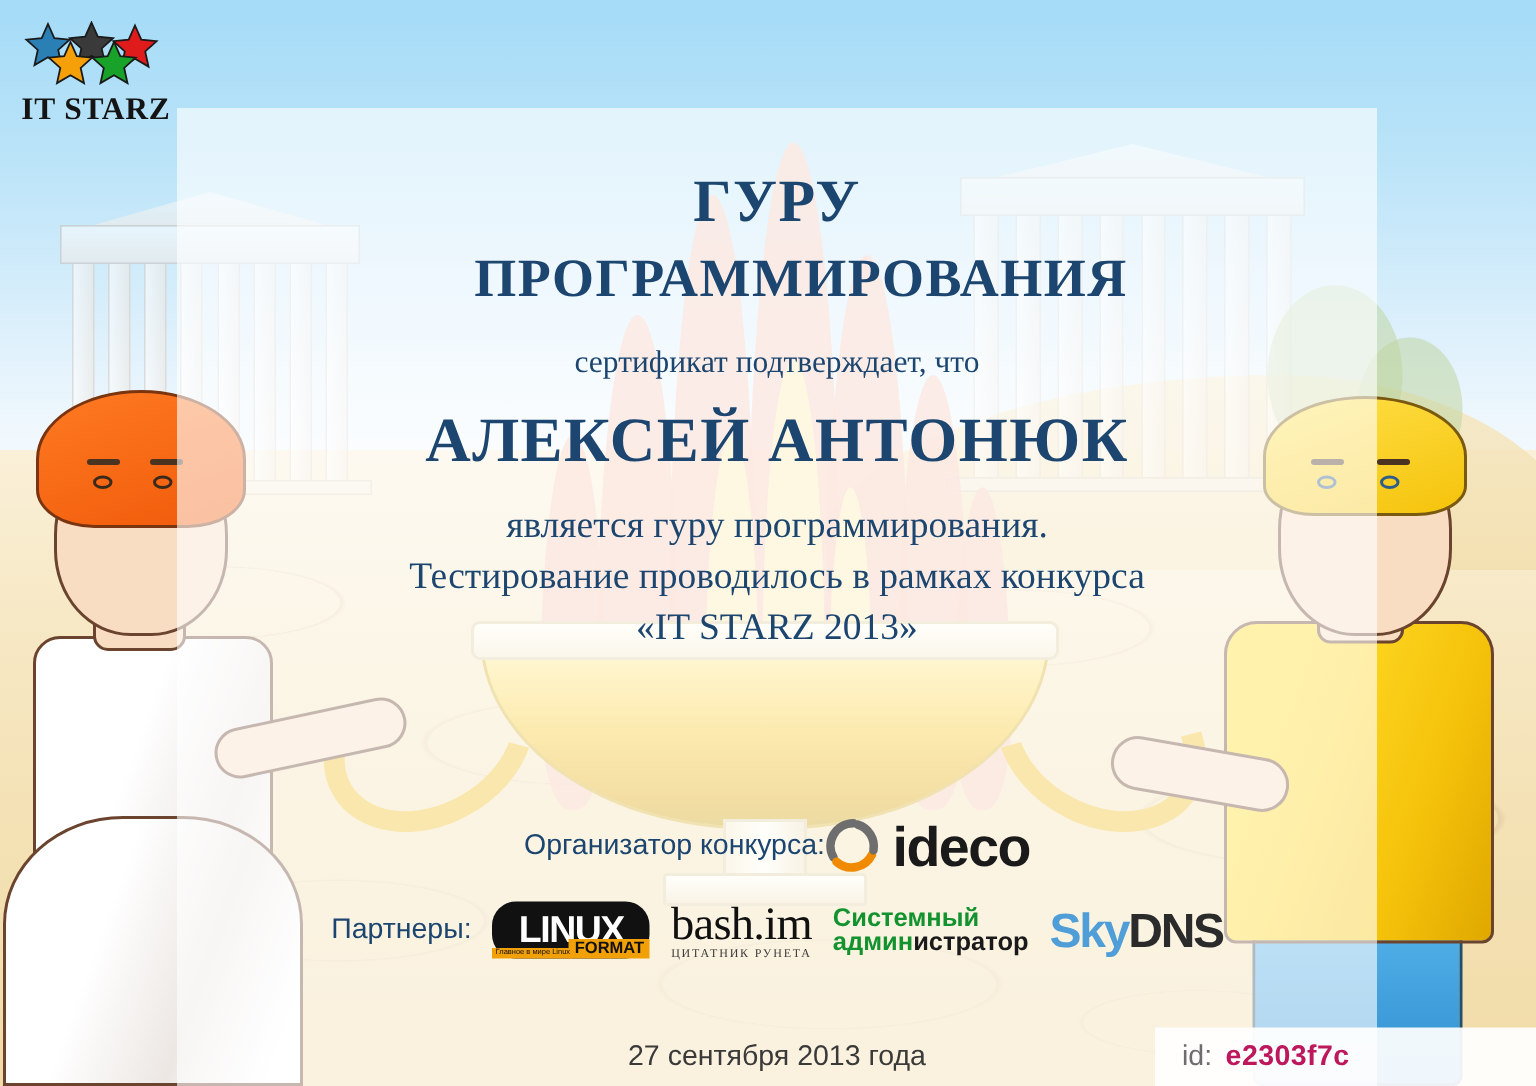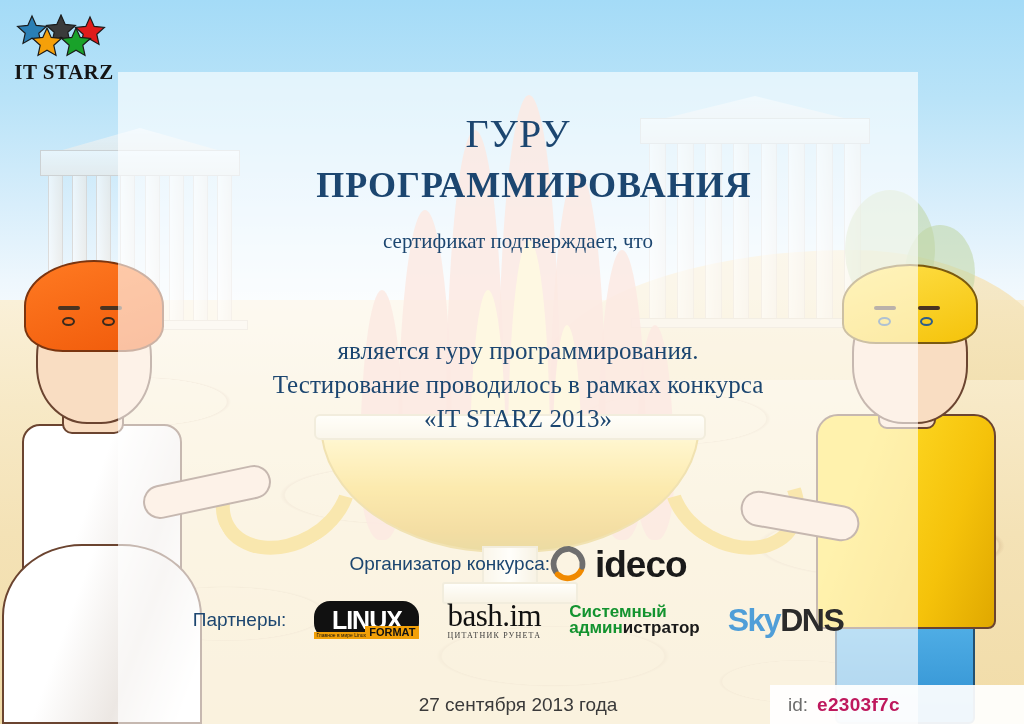--- a/index.html
+++ b/index.html
@@ -68,32 +68,32 @@
   .panel{position:absolute;left:118px;top:72px;width:800px;height:652px;
          background:rgba(255,255,255,.62);
          box-shadow:0 0 0 0 rgba(0,0,0,0);}
   
   .logo{position:absolute;left:14px;top:14px;width:100px;height:78px;z-index:40;}
   .logo-word{position:absolute;left:0;top:46px;width:100px;text-align:center;
      font-family:"Liberation Serif",serif;font-weight:bold;font-size:21px;letter-spacing:.5px;color:#141414;}
   
   .content{position:absolute;left:118px;top:72px;width:800px;height:652px;z-index:30;text-align:center;
            font-family:"Liberation Serif",serif;color:#1c4670;}
-  .title1{position:absolute;left:0;top:42px;width:100%;font-size:40px;font-weight:normal;letter-spacing:1px;line-height:1;}
+  .title1{position:absolute;left:0;top:42px;width:100%;font-size:40px;font-weight:bold;letter-spacing:1px;line-height:1;}
   .title2{position:absolute;left:16px;top:95px;width:100%;font-size:36px;font-weight:bold;letter-spacing:1px;line-height:1;}
   .sub{position:absolute;left:0;top:157px;width:100%;font-size:21px;}
   .name{position:absolute;left:0;top:198px;width:100%;font-size:42px;font-weight:bold;letter-spacing:1px;}
   .body1{position:absolute;left:0;top:262px;width:100%;font-size:25px;line-height:1.32;}
   .body2{position:absolute;left:0;top:296px;width:100%;font-size:25px;line-height:1.32;}
   .body3{position:absolute;left:0;top:330px;width:100%;font-size:25px;line-height:1.32;}
   
   .org-row{position:absolute;left:0;top:473px;width:100%;display:flex;align-items:center;justify-content:center;}
   .org-label{font-family:"Liberation Sans",sans-serif;font-size:19px;color:#1c4670;}
   
-  .part-row{position:absolute;left:0;top:528px;width:100%;display:flex;align-items:center;justify-content:center;gap:28px;}
+  .part-row{position:absolute;left:0;top:528px;width:100%;display:flex;align-items:center;justify-content:center;gap:14px;}
   .part-label{font-family:"Liberation Sans",sans-serif;font-size:19px;color:#1c4670;}
   .date{position:absolute;left:0;top:622px;width:100%;font-family:"Liberation Sans",sans-serif;font-size:19px;color:#3a3a3a;}
   
   .ideco{display:flex;align-items:center;gap:7px;}
   .ideco-word{font-family:"Liberation Sans",sans-serif;font-weight:bold;font-size:37px;color:#1a1a1a;letter-spacing:-1px;line-height:1;}
   
   .lf{position:relative;width:105px;height:38px;background:#111;display:flex;align-items:center;justify-content:center;border-radius:16px;}
   .lf-word{color:#fff;font-family:"Liberation Sans",sans-serif;font-weight:bold;font-size:25px;letter-spacing:-1px;line-height:1;}
   .lf-fmt{position:absolute;right:0;bottom:0;background:#f2a007;color:#111;font-family:"Liberation Sans",sans-serif;
           font-weight:bold;font-size:11px;padding:1px 4px;line-height:1;}
@@ -217,20 +217,21 @@
       <polygon points="62,14 66.2,23.4 76.4,24.4 68.8,31.3 71,41.4 62,36.2 53,41.4 55.2,31.3 47.6,24.4 57.8,23.4" fill="#19a22a" stroke="#1a1a1a" stroke-width="1.2"></polygon>
     </svg>
     <div class="logo-word">IT STARZ</div>
   </div>
 
   <div class="content">
 
     <div class="title1">ГУРУ</div>
     <div class="title2">ПРОГРАММИРОВАНИЯ</div>
     <div class="sub">сертификат подтверждает, что</div>
+    <div class="name">АЛЕКСЕЙ АНТОНЮК</div>
     <div class="body1">является гуру программирования.</div>
     <div class="body2">Тестирование проводилось в рамках конкурса</div>
     <div class="body3">«IT STARZ 2013»</div>
 
     <div class="org-row">
       <div class="org-label">Организатор конкурса:</div>
       <div class="ideco">
         <svg width="38" height="38" viewBox="0 0 40 40">
           <path d="M20 4 A16 16 0 0 0 6 28" fill="none" stroke="#6e6e6e" stroke-width="6" stroke-linecap="round"></path>
           <path d="M8 31 A16 16 0 0 0 33 26" fill="none" stroke="#f08a00" stroke-width="6" stroke-linecap="round"></path>

